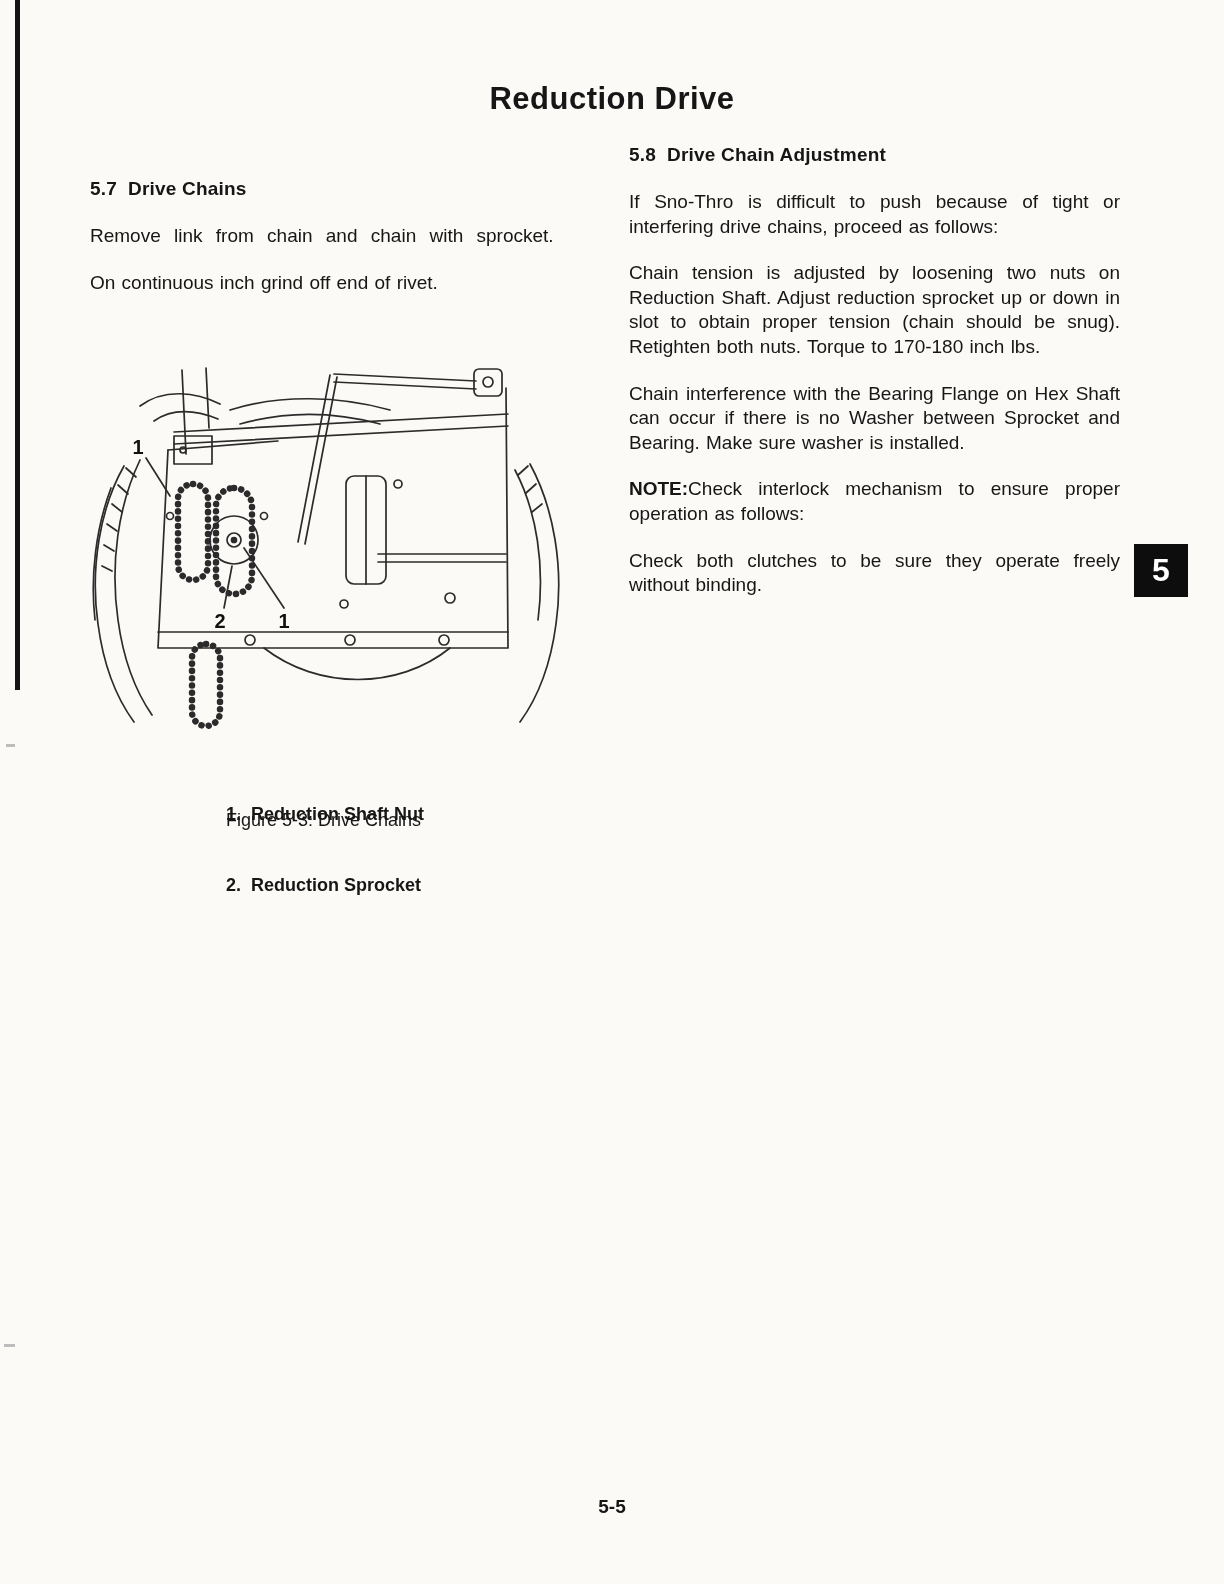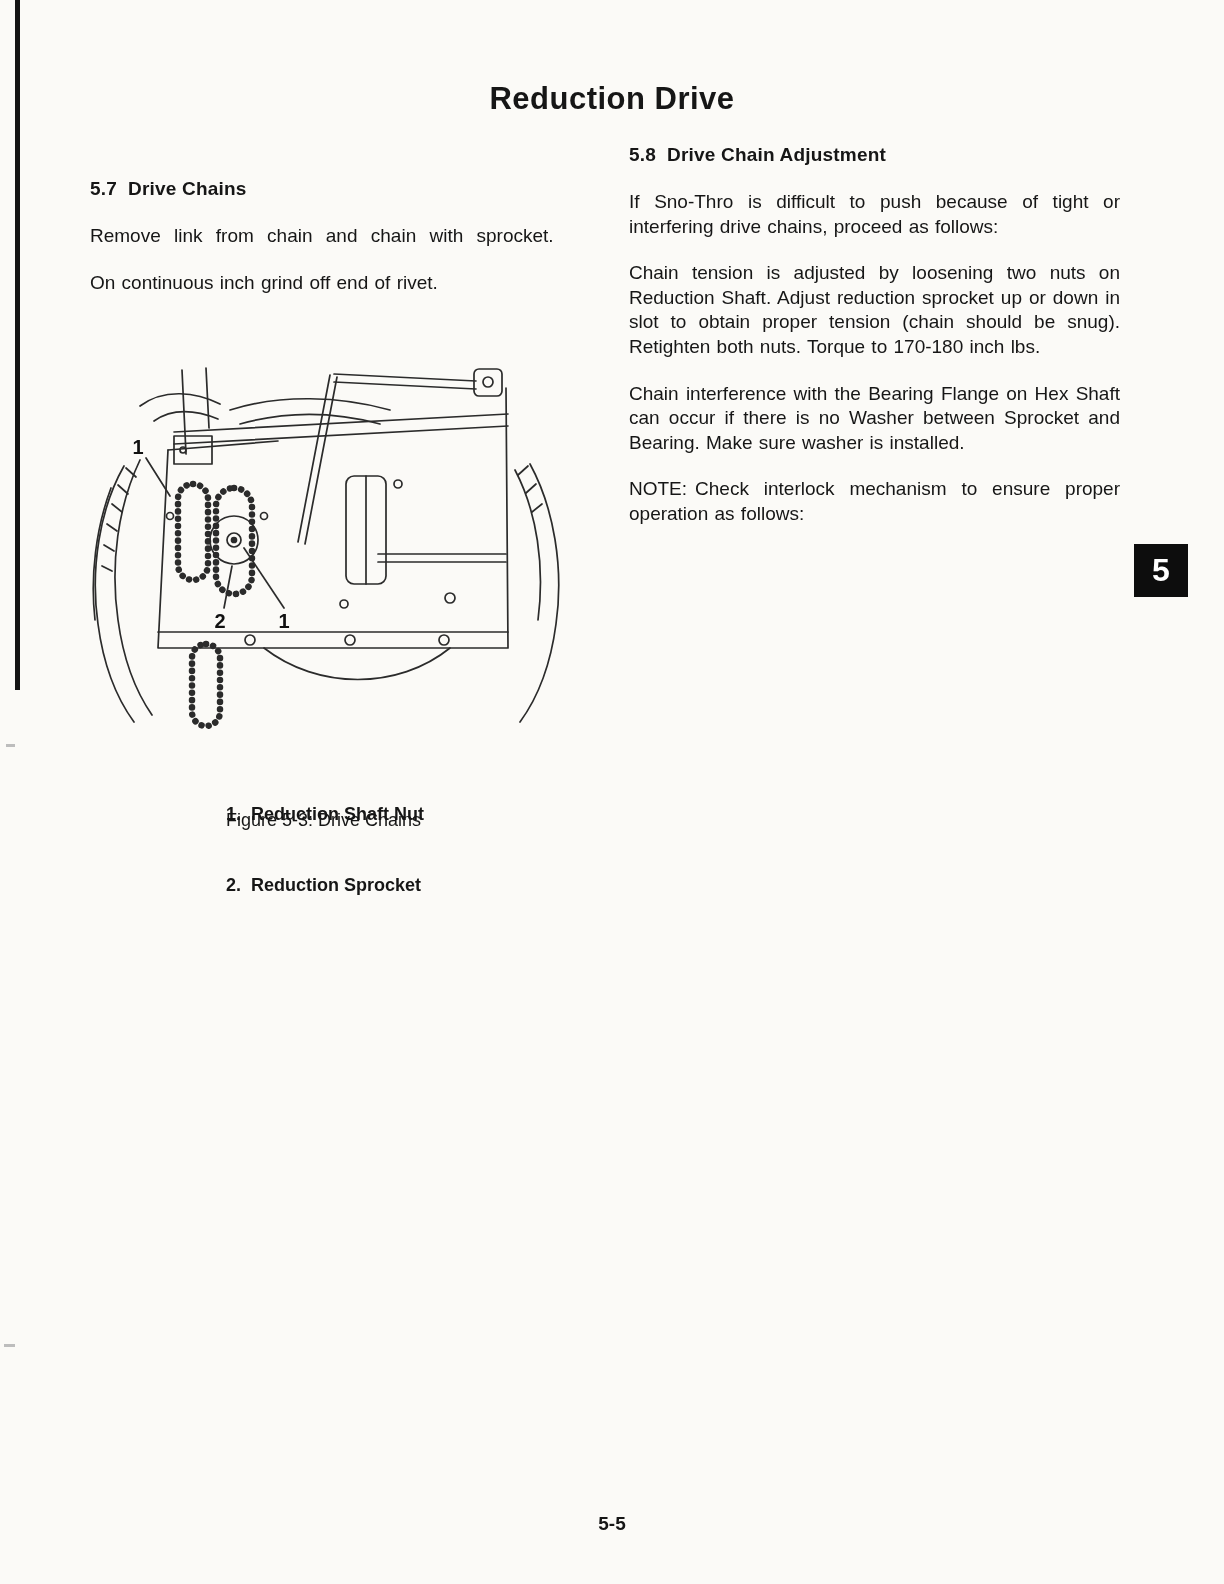--- a/index.html
+++ b/index.html
@@ -29,42 +29,42 @@
   .col-right { left:629px; top:144px; width:491px; }
   .heading {
     font-size:19px; font-weight:700; letter-spacing:0.2px;
     margin-bottom:24px; white-space:pre-wrap;
   }
   .body-p {
     font-size:19px; line-height:24.6px; text-align:justify;
     margin-bottom:22px; word-spacing:1px;
   }
   .spread { word-spacing:8px; }
-  .note-label { font-weight:400; margin-right:8px; }
+  .note-label { font-weight:700; margin-right:0; }
   .figure-wrap {
     position:absolute; left:78px; top:366px; width:520px; height:385px;
   }
   .figure-wrap svg { width:100%; height:100%; display:block; }
   .figure-legend {
     position:absolute; left:226px; top:756px;
     font-size:18px; font-weight:700; line-height:23.5px; white-space:pre-wrap;
   }
   .figure-caption {
     position:absolute; left:226px; top:810px;
     font-size:18px; font-weight:400;
   }
   .section-tab {
     position:absolute; left:1134px; top:544px; width:54px; height:53px;
     background:#0d0d0d; color:#ffffff;
     display:flex; align-items:center; justify-content:center;
     font-size:32px; font-weight:700;
   }
   .page-number {
     position:absolute; top:1496px; left:0; width:100%;
-    text-align:center; font-size:19px; font-weight:700;margin-top:17px;
+    text-align:center; font-size:19px; font-weight:700;
   }
 </style>
 </head>
 <body>
 
 <div class="page">
 
   <div class="scan-bar-left"></div>
   <div class="scan-artifact artifact-1"></div>
   <div class="scan-artifact artifact-2"></div>
@@ -76,20 +76,21 @@
     <p class="body-p spread">Remove link from chain and chain with sprocket.</p>
     <p class="body-p">On continuous inch grind off end of rivet.</p>
   </div>
 
   <div class="col col-right">
     <div class="heading">5.8  Drive Chain Adjustment</div>
     <p class="body-p">If Sno-Thro is difficult to push because of tight or interfering drive chains, proceed as follows:</p>
     <p class="body-p">Chain tension is adjusted by loosening two nuts on Reduction Shaft. Adjust reduction sprocket up or down in slot to obtain proper tension (chain should be snug). Retighten both nuts. Torque to 170-180 inch lbs.</p>
     <p class="body-p">Chain interference with the Bearing Flange on Hex Shaft can occur if there is no Washer between Sprocket and Bearing. Make sure washer is installed.</p>
     <p class="body-p"><span class="note-label">NOTE:</span><span>Check interlock mechanism to ensure proper operation as follows:</span></p>
+    <p class="body-p">Check both clutches to be sure they operate freely without binding.</p>
   </div>
 
   <div class="figure-wrap">
     <svg viewBox="0 0 520 385" xmlns="http://www.w3.org/2000/svg">
       <g stroke="#2b2b2b" stroke-width="1.7" fill="none" stroke-linecap="round" stroke-linejoin="round">
         <g>
           <path d="M46,100 C22,142 12,202 20,258 C25,296 37,330 56,356"></path>
           <path d="M62,94 C40,140 32,198 40,254 C45,291 56,323 74,349"></path>
           <path d="M33,122 C18,162 12,210 17,254"></path>
           <path d="M48,102 L58,111"></path>

